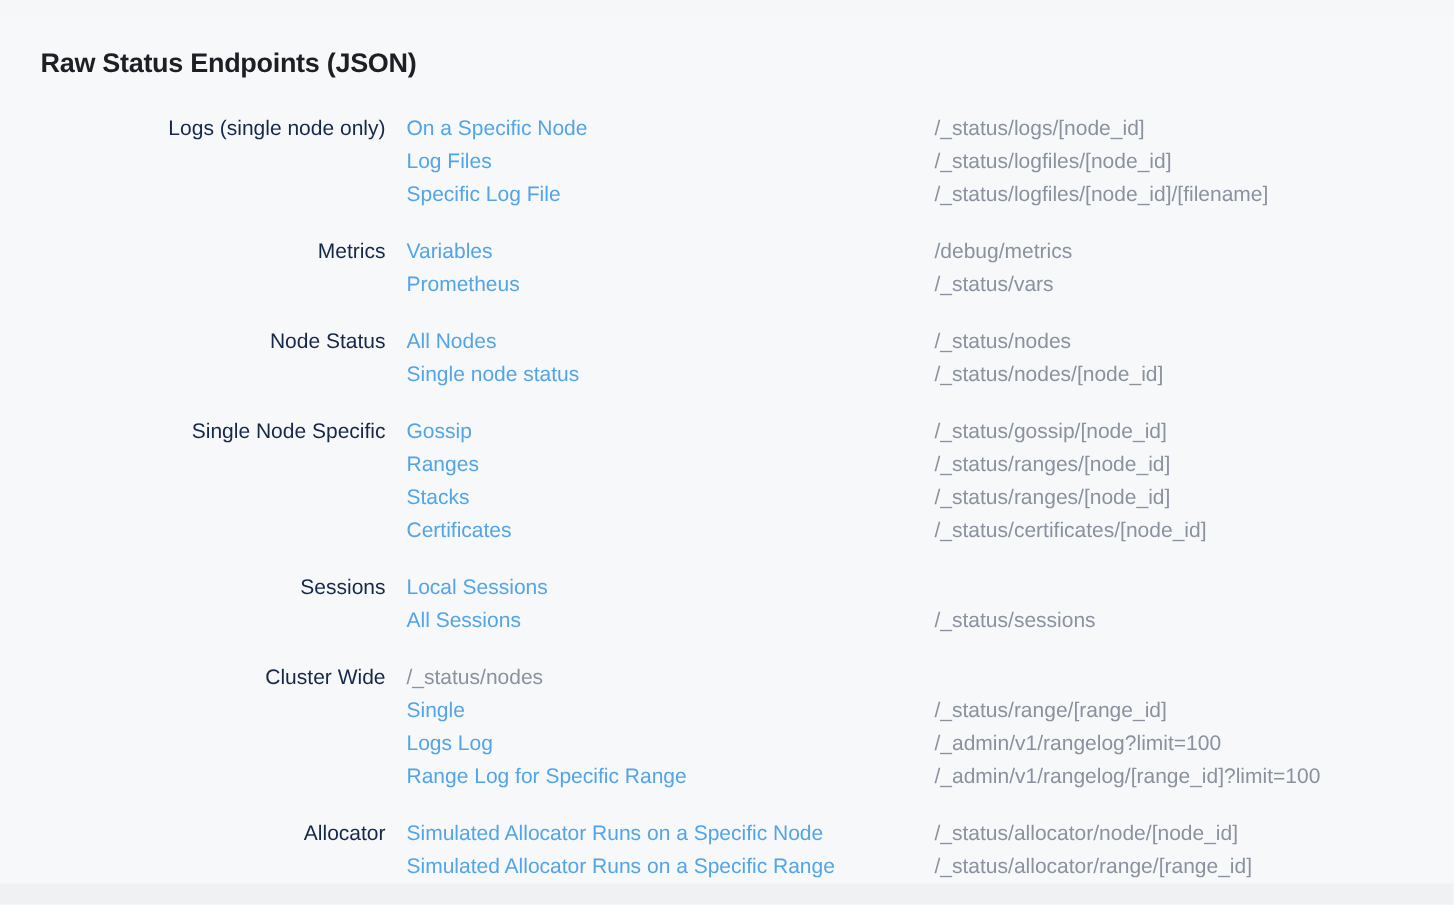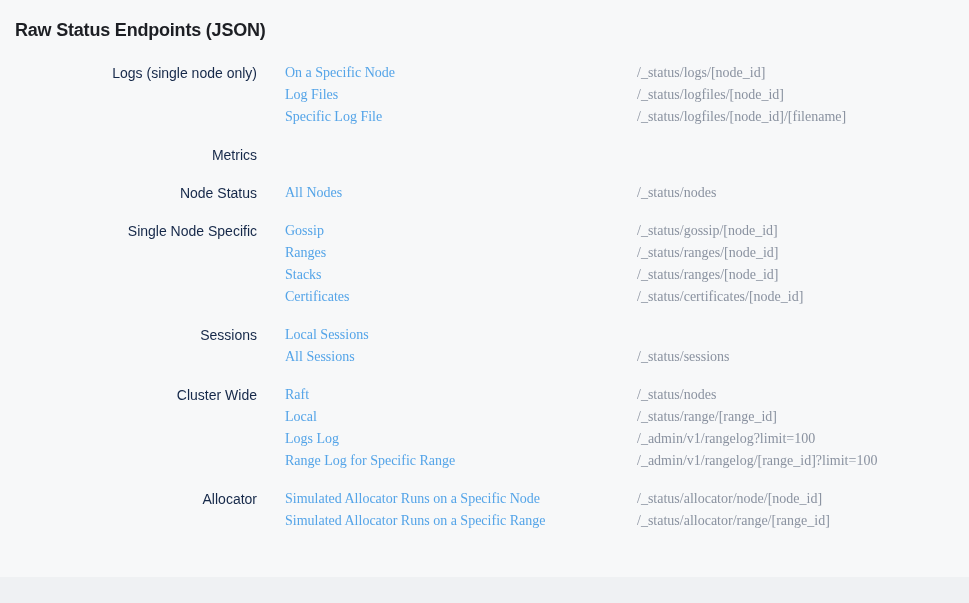--- a/index.html
+++ b/index.html
@@ -16,21 +16,21 @@
     color: #152849;
     position: relative;
   }
   .page {
     position: relative;
     width: 969px;
     height: 603px;
     background: #f7f8f9;
   }
   .page-title {
-    margin: 0;
+    margin: 12px;
     padding: 19px 0 0 15px;
     font-size: 18px;
     line-height: 22px;
     font-weight: 700;
     letter-spacing: -0.2px;
     color: #1d1f24;
   }
   .groups {
     margin-top: 21px;
   }
@@ -40,22 +40,21 @@
     margin-bottom: 16px;
   }
   .group-label {
     width: 257px;
     flex: 0 0 257px;
     text-align: right;
     line-height: 22px;
     color: #152849;
   }
   .group-rows {
-    margin-left: 28px;
-    font-family: Liberation Serif, serif;
+    margin-left: 14px;
   }
   .row {
     display: flex;
     line-height: 22px;
   }
   .link {
     width: 352px;
     flex: 0 0 352px;
     color: #54a4e8;
     text-decoration: none;
@@ -93,27 +92,41 @@
             <div class="path">/_status/logfiles/[node_id]</div>
           </div>
           <div class="row">
             <a class="link" href="#">Specific Log File</a>
             <div class="path">/_status/logfiles/[node_id]/[filename]</div>
           </div>
         </div>
       </div>
       <div class="group">
         <div class="group-label">Metrics</div>
+        <div class="group-rows">
+          <div class="row">
+            <a class="link" href="#">Variables</a>
+            <div class="path">/debug/metrics</div>
+          </div>
+          <div class="row">
+            <a class="link" href="#">Prometheus</a>
+            <div class="path">/_status/vars</div>
+          </div>
+        </div>
       </div>
       <div class="group">
         <div class="group-label">Node Status</div>
         <div class="group-rows">
           <div class="row">
             <a class="link" href="#">All Nodes</a>
             <div class="path">/_status/nodes</div>
+          </div>
+          <div class="row">
+            <a class="link" href="#">Single node status</a>
+            <div class="path">/_status/nodes/[node_id]</div>
           </div>
         </div>
       </div>
       <div class="group">
         <div class="group-label">Single Node Specific</div>
         <div class="group-rows">
           <div class="row">
             <a class="link" href="#">Gossip</a>
             <div class="path">/_status/gossip/[node_id]</div>
           </div>
@@ -140,25 +153,24 @@
           <div class="row">
             <a class="link" href="#">All Sessions</a>
             <div class="path">/_status/sessions</div>
           </div>
         </div>
       </div>
       <div class="group">
         <div class="group-label">Cluster Wide</div>
         <div class="group-rows">
           <div class="row">
-            <a class="link" href="#">Raft</a>
             <div class="path">/_status/nodes</div>
           </div>
           <div class="row">
-            <a class="link" href="#">Local</a>
+            <a class="link" href="#">Single</a>
             <div class="path">/_status/range/[range_id]</div>
           </div>
           <div class="row">
             <a class="link" href="#">Logs Log</a>
             <div class="path">/_admin/v1/rangelog?limit=100</div>
           </div>
           <div class="row">
             <a class="link" href="#">Range Log for Specific Range</a>
             <div class="path">/_admin/v1/rangelog/[range_id]?limit=100</div>
           </div>

